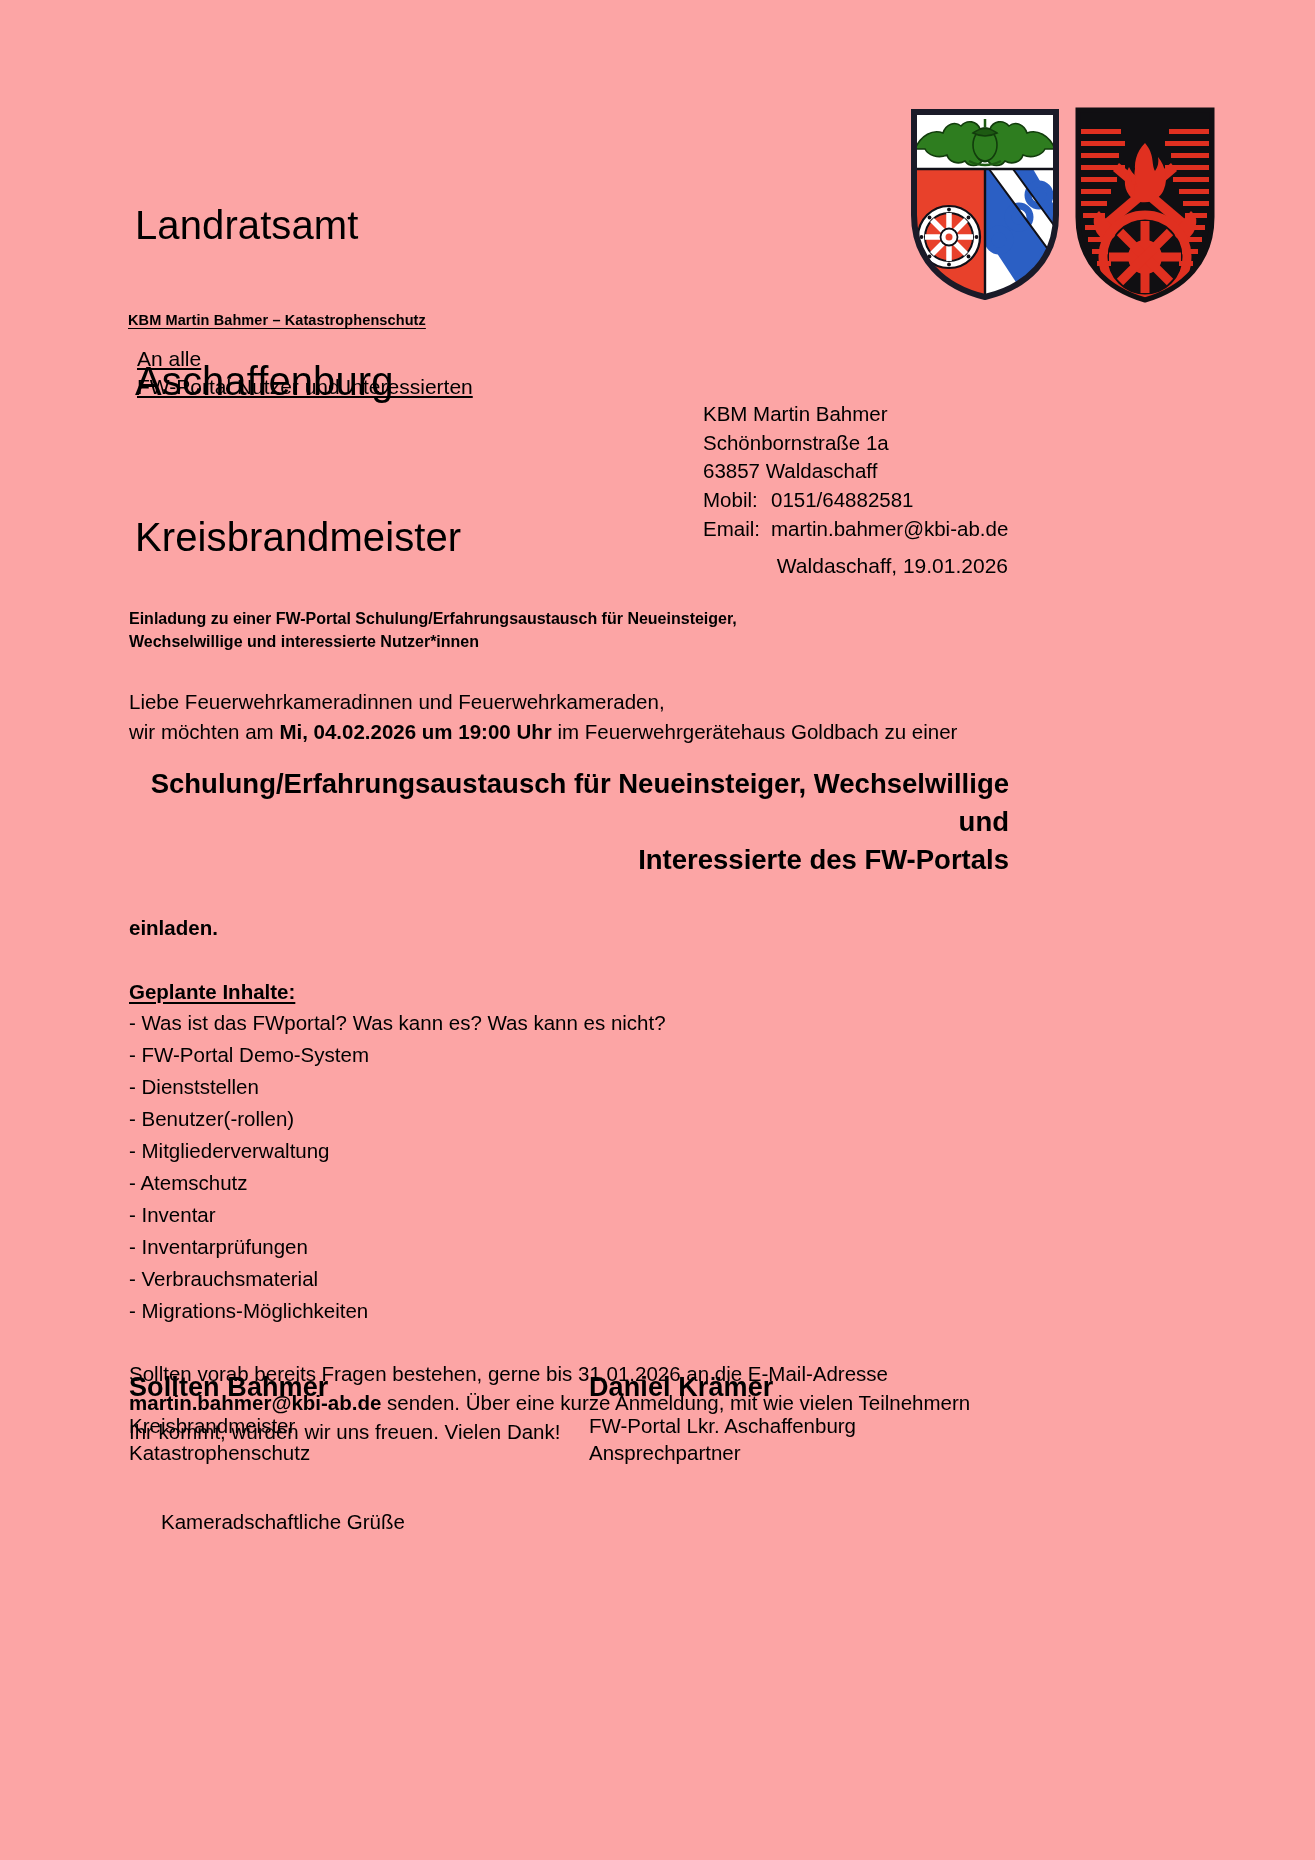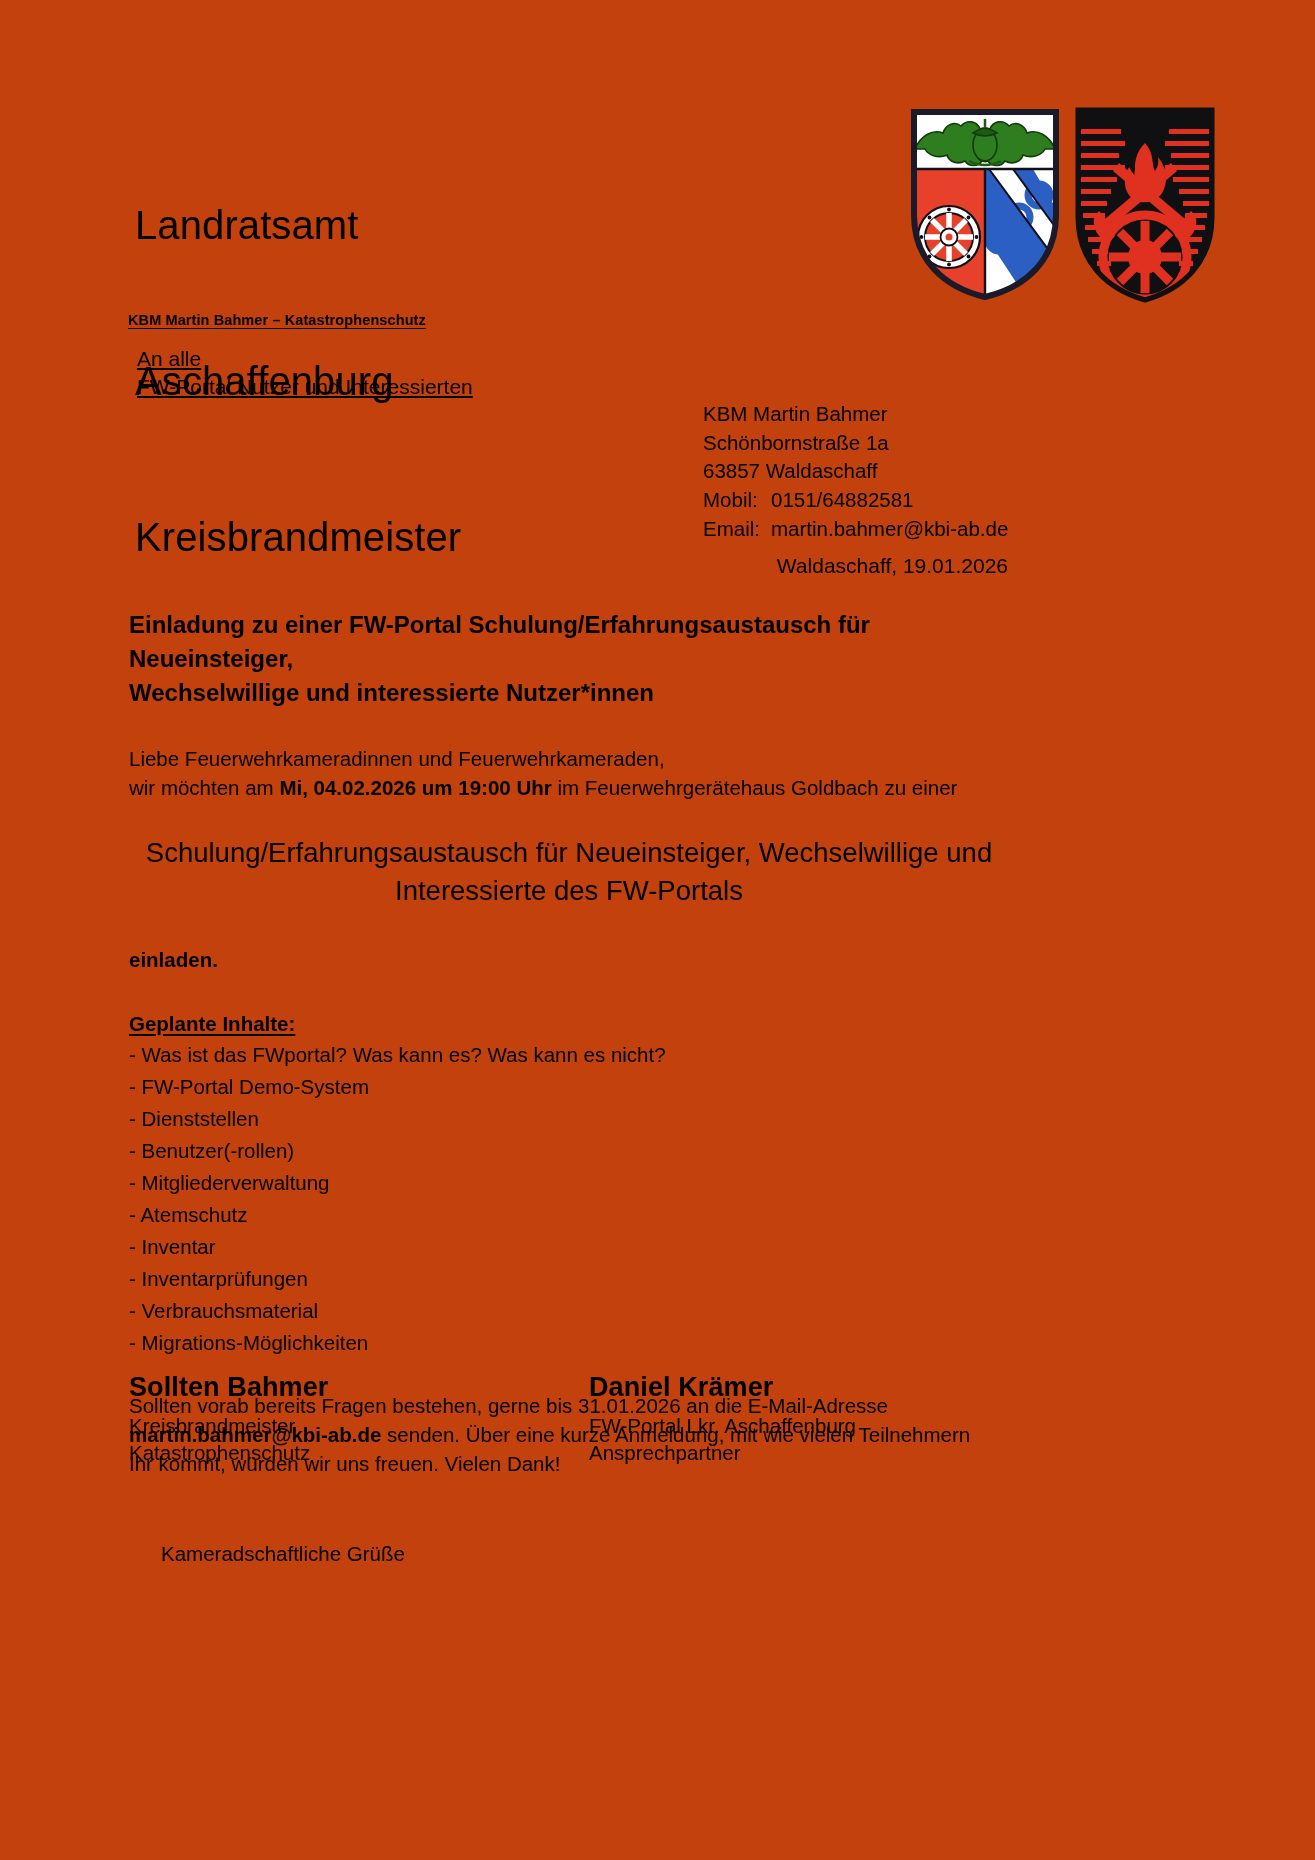--- a/index.html
+++ b/index.html
@@ -13,21 +13,21 @@
     height: 1860px;
     position: relative;
     font-family: "Liberation Sans", sans-serif;
     color: #000000;
     overflow: hidden;
   }
 
   .page {
     position: absolute;
     inset: 0;
-    background: #c2410c;
+    background: #fca5a5;
   }
 
   
   .header {
     position: absolute;
     top: 95px;
     left: 135px;
     right: 90px;
     display: flex;
     align-items: flex-start;
@@ -102,36 +102,36 @@
     position: absolute;
     top: 608px;
     left: 129px;
     width: 880px;
     font-size: 20.5px;
     line-height: 1.33;
   }
 
   .subject {
     font-weight: bold;
-    font-size: 24px;
+    font-size: 16px;
     line-height: 1.42;
     margin: 0 0 0 0;
   }
 
   .greet {
     margin-top: 34px;
     line-height: 1.42;
   }
 
   .bigheading {
-    font-weight: normal;
+    font-weight: bold;
     font-size: 27.5px;
     line-height: 1.38;
-    text-align: center;
-    margin-top: 32px;
+    text-align: right;
+    margin-top: 19px;
   }
 
   .einladen {
     margin-top: 36px;
     font-weight: bold;
   }
 
   .contents-head {
     margin-top: 36px;
     font-weight: bold;

